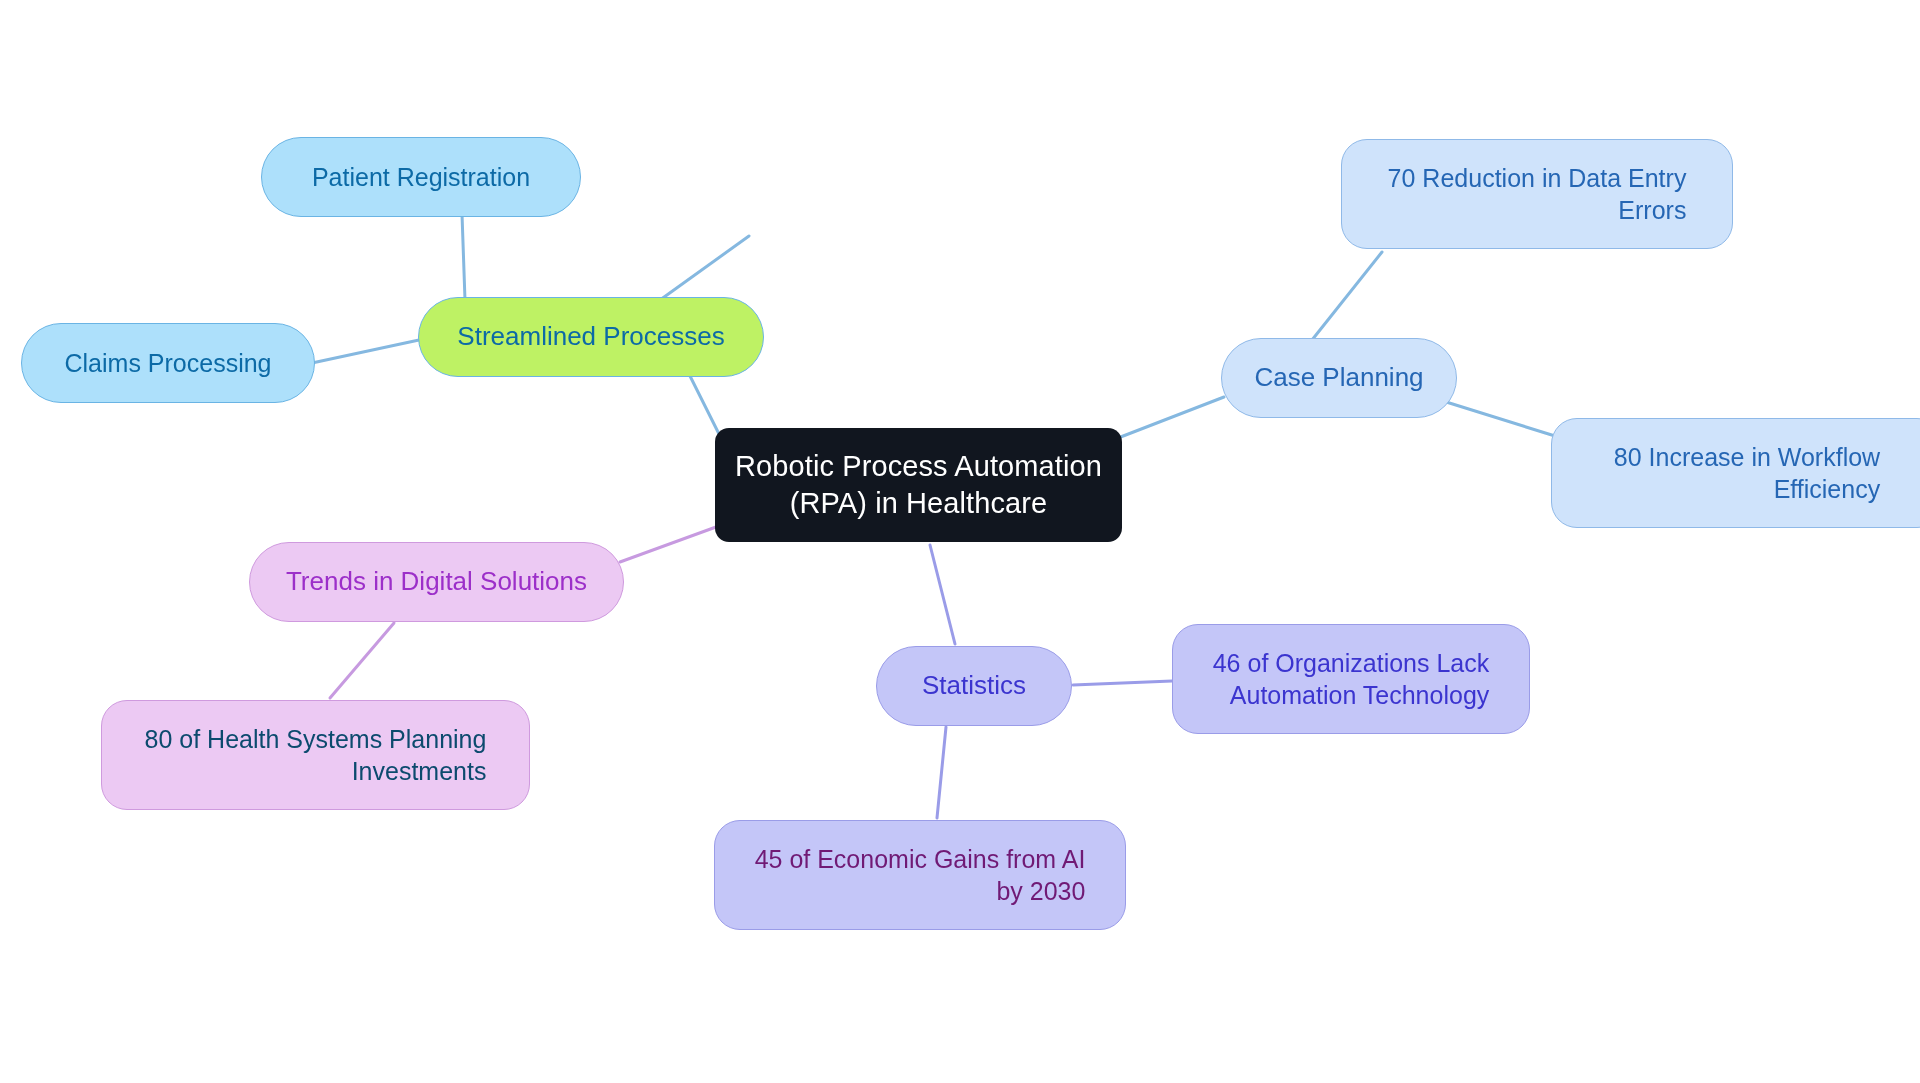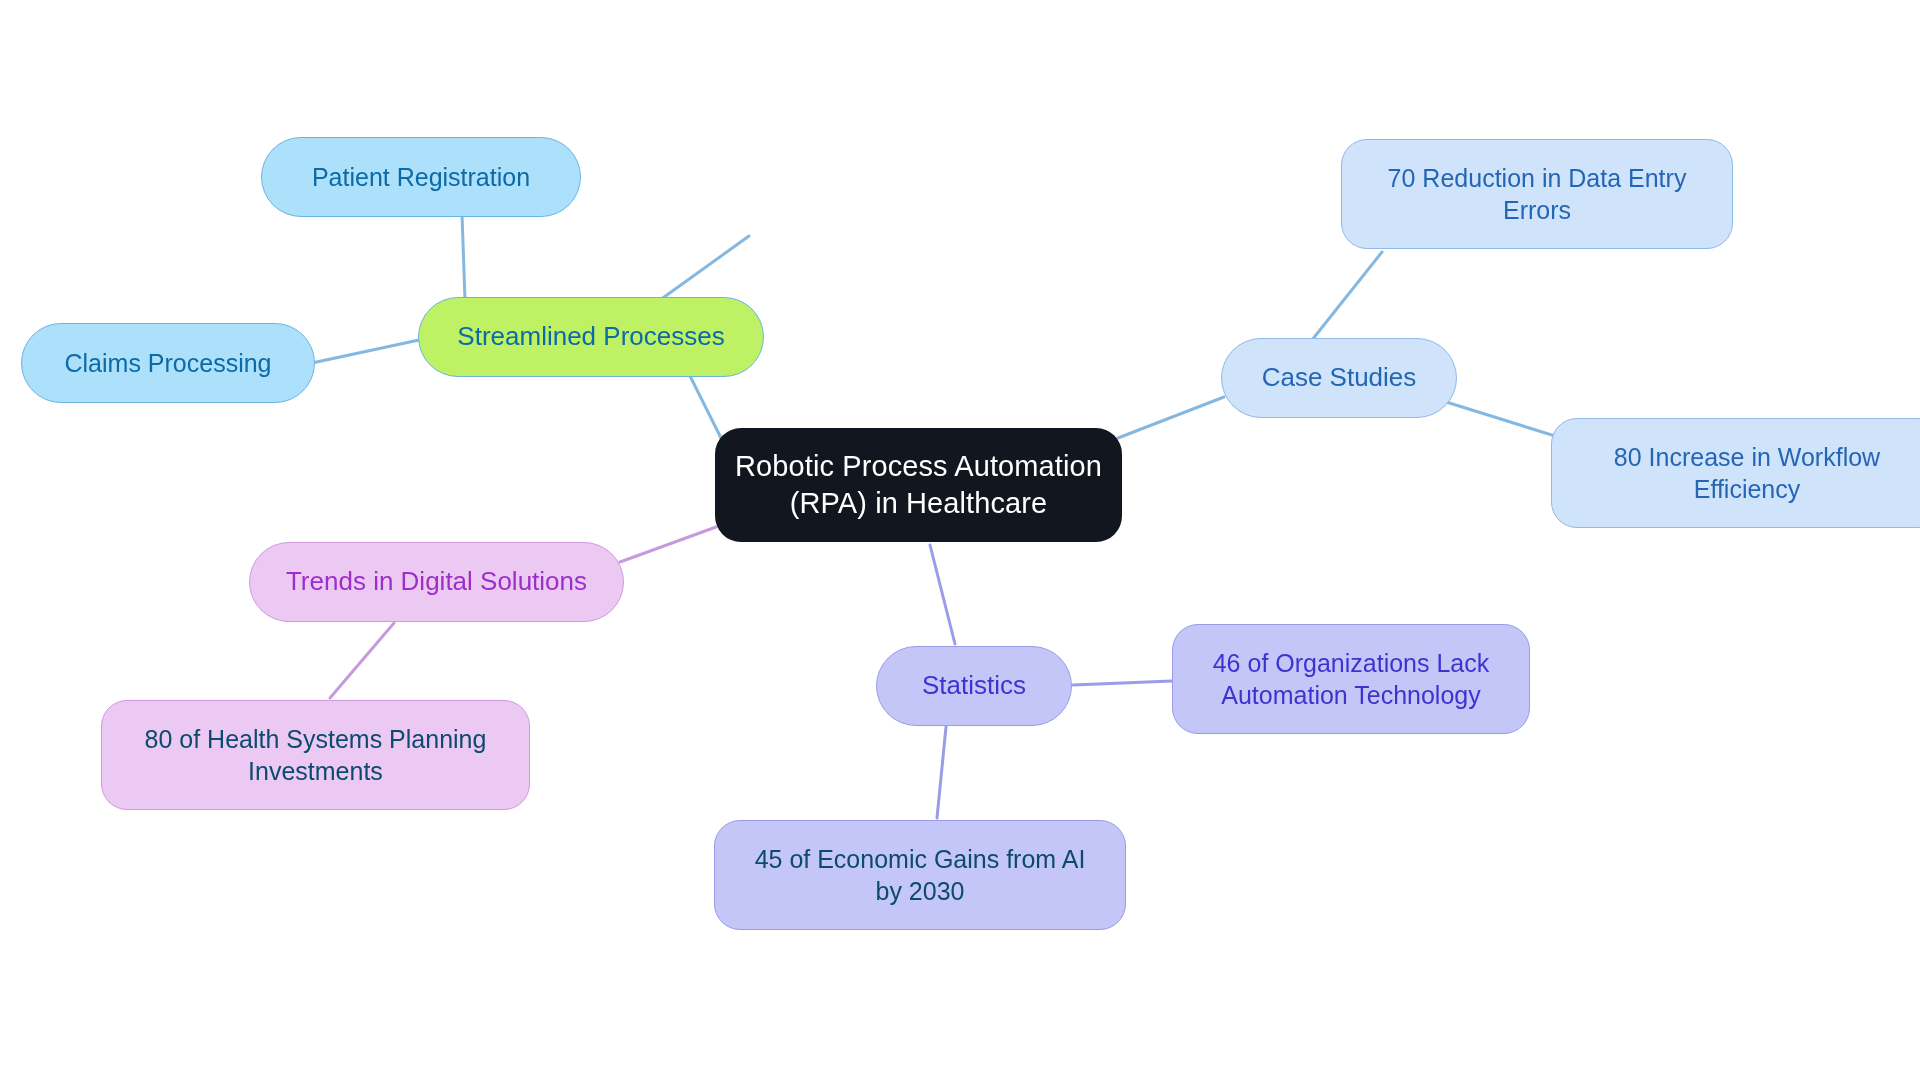--- a/index.html
+++ b/index.html
@@ -36,34 +36,35 @@
     text-align: center;
     border-style: solid;
     border-width: 1.5px;
     line-height: 1.28;
     white-space: pre-line;
     padding: 4px 14px;
     z-index: 2;
   }
 
   .node-root {
-    border-radius: 26px;
+    border-radius: 14px;
     border-width: 0;
     font-size: 29px;
     letter-spacing: 0.1px;
   }
 
   .node-branch {
     border-radius: 999px;
     font-size: 26px;
   }
 
   .node-leaf {
     border-radius: 26px;
     font-size: 25px;
+    text-align: right;
   }
 
   .node-leaf.pill {
     border-radius: 999px;
   }
 </style>
 </head>
 <body>
 
 <div id="mindmap-canvas">
@@ -86,34 +87,34 @@
   <div class="node node-root" style="left: 715px; top: 428px; width: 407px; height: 114px; background: rgb(17, 22, 31); color: rgb(255, 255, 255);">Robotic Process Automation
 (RPA) in Healthcare</div>
 
   <div class="node node-branch" style="left: 418px; top: 297px; width: 346px; height: 80px; background: #bef264; border-color: rgb(106, 180, 228); color: rgb(12, 106, 166);">Streamlined Processes</div>
 
   <div class="node node-leaf pill" style="left: 261px; top: 137px; width: 320px; height: 80px; background: rgb(173, 224, 251); border-color: rgb(106, 180, 228); color: rgb(12, 106, 166);">Patient Registration</div>
 
 
   <div class="node node-leaf pill" style="left: 21px; top: 323px; width: 294px; height: 80px; background: rgb(173, 224, 251); border-color: rgb(106, 180, 228); color: rgb(12, 106, 166);">Claims Processing</div>
 
-  <div class="node node-branch" style="left: 1221px; top: 338px; width: 236px; height: 80px; background: rgb(207, 227, 251); border-color: rgb(143, 185, 232); color: rgb(37, 102, 180);">Case Studies</div>
+  <div class="node node-branch" style="left: 1221px; top: 338px; width: 236px; height: 80px; background: rgb(207, 227, 251); border-color: rgb(143, 185, 232); color: rgb(37, 102, 180);">Case Planning</div>
 
   <div class="node node-leaf" style="left: 1333px; top: 139px; width: 392px; height: 110px; background: rgb(207, 227, 251); border-color: rgb(143, 185, 232); color: rgb(37, 102, 180); margin-left: 8px;">70 Reduction in Data Entry
 Errors</div>
 
   <div class="node node-leaf" style="left: 1551px; top: 418px; width: 392px; height: 110px; background: rgb(207, 227, 251); border-color: rgb(143, 185, 232); color: rgb(37, 102, 180);">80 Increase in Workflow
 Efficiency</div>
 
   <div class="node node-branch" style="left: 876px; top: 646px; width: 196px; height: 80px; background: rgb(196, 198, 248); border-color: rgb(154, 156, 232); color: rgb(59, 52, 207);">Statistics</div>
 
   <div class="node node-leaf" style="left: 1172px; top: 624px; width: 358px; height: 110px; background: rgb(196, 198, 248); border-color: rgb(154, 156, 232); color: rgb(59, 52, 207);">46 of Organizations Lack
 Automation Technology</div>
 
-  <div class="node node-leaf" style="left: 714px; top: 820px; width: 412px; height: 110px; background: rgb(196, 198, 248); border-color: rgb(154, 156, 232); color: #0c4a6e;">45 of Economic Gains from AI
+  <div class="node node-leaf" style="left: 714px; top: 820px; width: 412px; height: 110px; background: rgb(196, 198, 248); border-color: rgb(154, 156, 232); color: #701a75;">45 of Economic Gains from AI
 by 2030</div>
 
   <div class="node node-branch" style="left: 249px; top: 542px; width: 375px; height: 80px; background: rgb(236, 201, 243); border-color: rgb(207, 154, 222); color: rgb(156, 47, 201);">Trends in Digital Solutions</div>
 
   <div class="node node-leaf" style="left: 101px; top: 700px; width: 429px; height: 110px; background: rgb(236, 201, 243); border-color: rgb(207, 154, 222); color: #0c4a6e;">80 of Health Systems Planning
 Investments</div>
 
 </div>
 
 </body></html>

